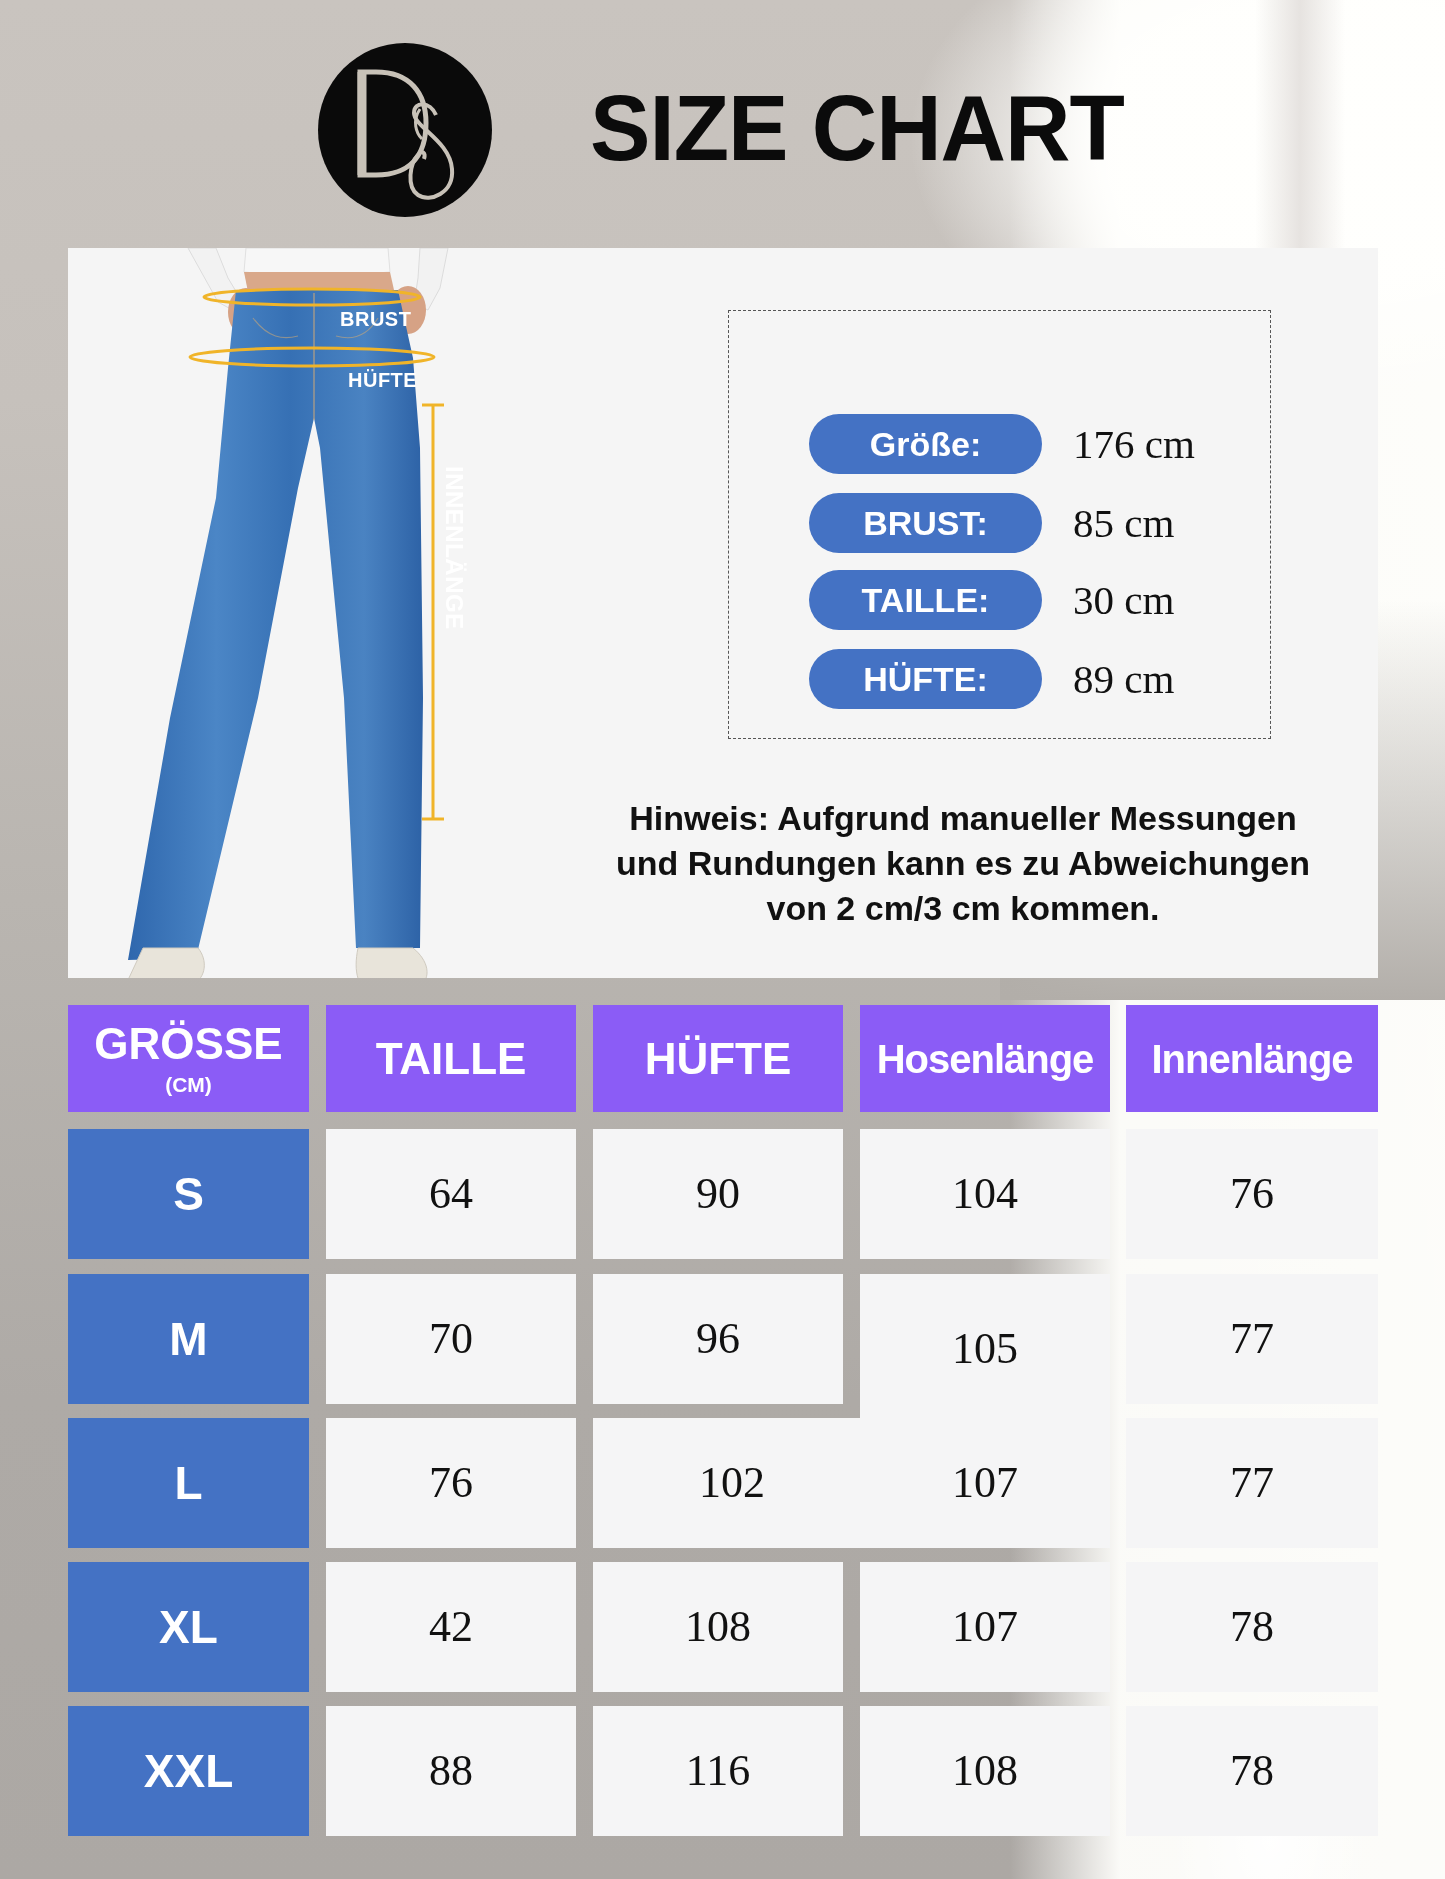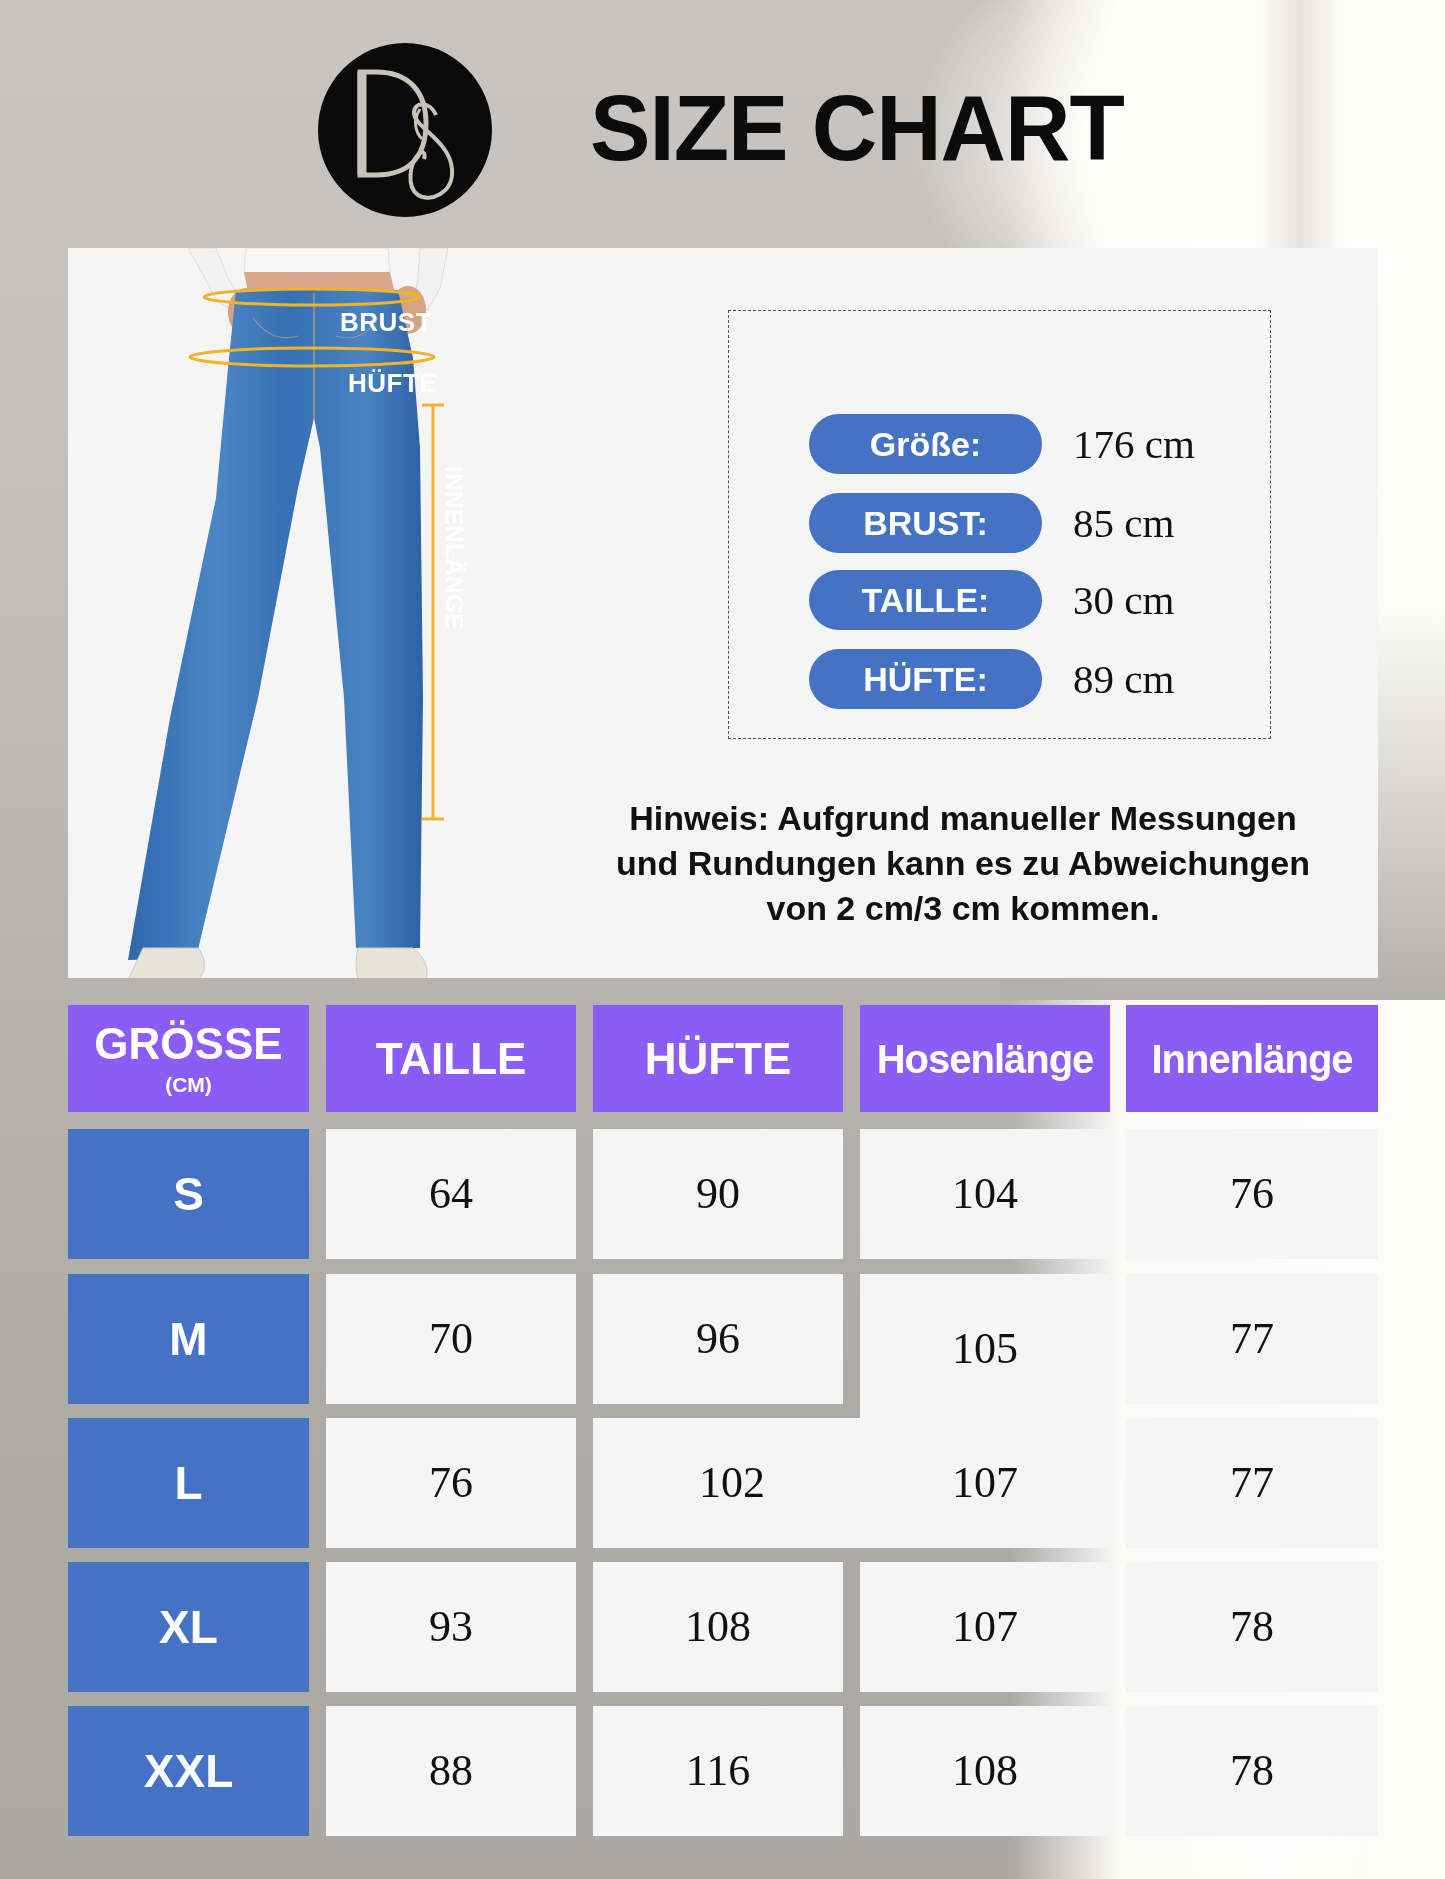--- a/index.html
+++ b/index.html
@@ -41,21 +41,21 @@
     transform:scaleX(0.985); transform-origin:left top;
   }
 
   
   .panel {
     position:absolute; left:68px; top:248px; width:1310px; height:730px;
     background:#f5f5f5;
   }
   .figure { position:absolute; left:0; top:0; width:500px; height:730px; }
   .fig-label {
-    position:absolute; color:#fff; font-weight:700; font-size:26px;
+    position:absolute; color:#fff; font-weight:700; font-size:20px;
     letter-spacing:0.5px; white-space:nowrap; line-height:1;
   }
   .fig-label.vert {
     transform:rotate(90deg); transform-origin:left top; font-size:24px;
   }
 
   .model-box {
     position:absolute; left:660px; top:62px; width:543px; height:429px;
     border:1.5px dashed #555; box-sizing:border-box;
   }
@@ -214,21 +214,21 @@
   <div class="cell val" style="left:860px; top:1274px; width:250px; height:150px;">105</div>
   <div class="cell val" style="left:1126px; top:1274px; width:252px; height:130px;">77</div>
 
   <div class="cell size" style="left:68px; top:1418px; width:241px; height:130px;">L</div>
   <div class="cell val" style="left:326px; top:1418px; width:250px; height:130px;">76</div>
   <div class="cell val" style="left:593px; top:1418px; width:278px; height:130px;">102</div>
   <div class="cell val" style="left:860px; top:1418px; width:250px; height:130px;">107</div>
   <div class="cell val" style="left:1126px; top:1418px; width:252px; height:130px;">77</div>
 
   <div class="cell size" style="left:68px; top:1562px; width:241px; height:130px;">XL</div>
-  <div class="cell val" style="left:326px; top:1562px; width:250px; height:130px;">93</div>
+  <div class="cell val" style="left:326px; top:1562px; width:250px; height:130px;">42</div>
   <div class="cell val" style="left:593px; top:1562px; width:250px; height:130px;">108</div>
   <div class="cell val" style="left:860px; top:1562px; width:250px; height:130px;">107</div>
   <div class="cell val" style="left:1126px; top:1562px; width:252px; height:130px;">78</div>
 
   <div class="cell size" style="left:68px; top:1706px; width:241px; height:130px;">XXL</div>
   <div class="cell val" style="left:326px; top:1706px; width:250px; height:130px;">88</div>
   <div class="cell val" style="left:593px; top:1706px; width:250px; height:130px;">116</div>
   <div class="cell val" style="left:860px; top:1706px; width:250px; height:130px;">108</div>
   <div class="cell val" style="left:1126px; top:1706px; width:252px; height:130px;">78</div>
 </div>

